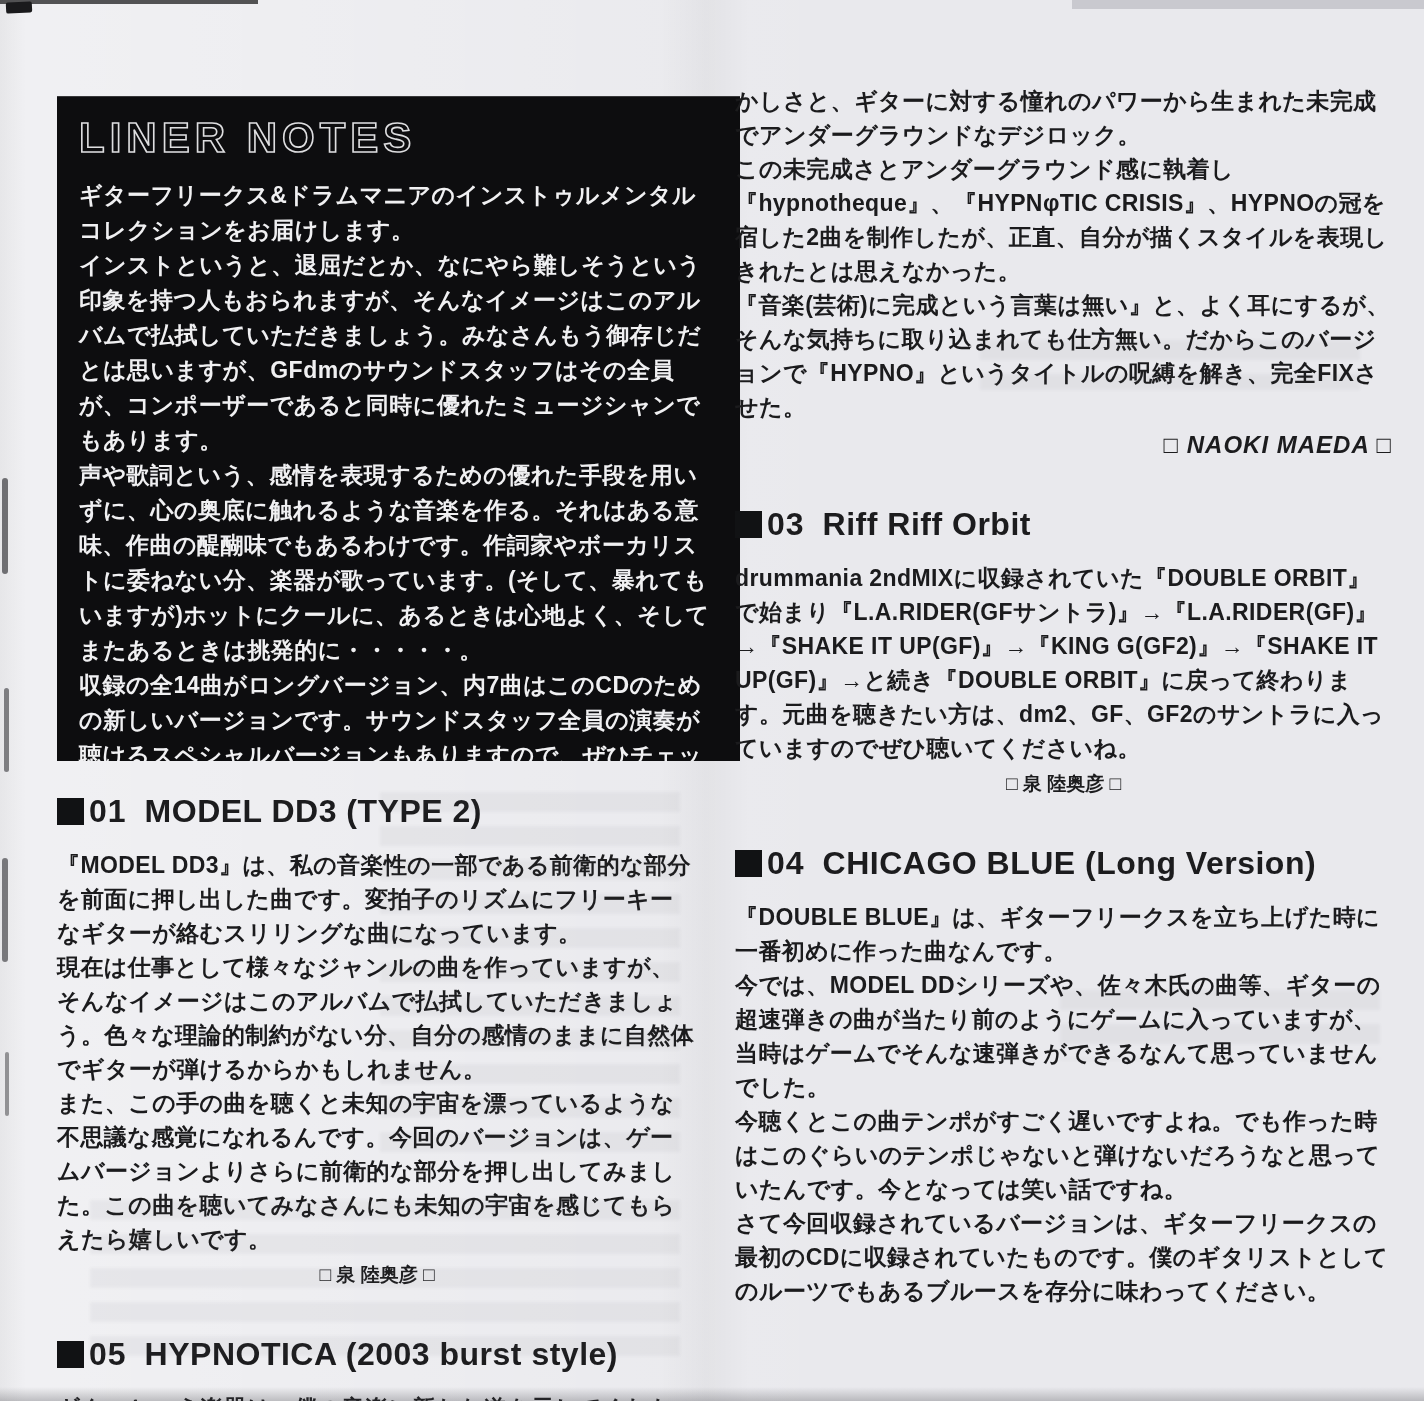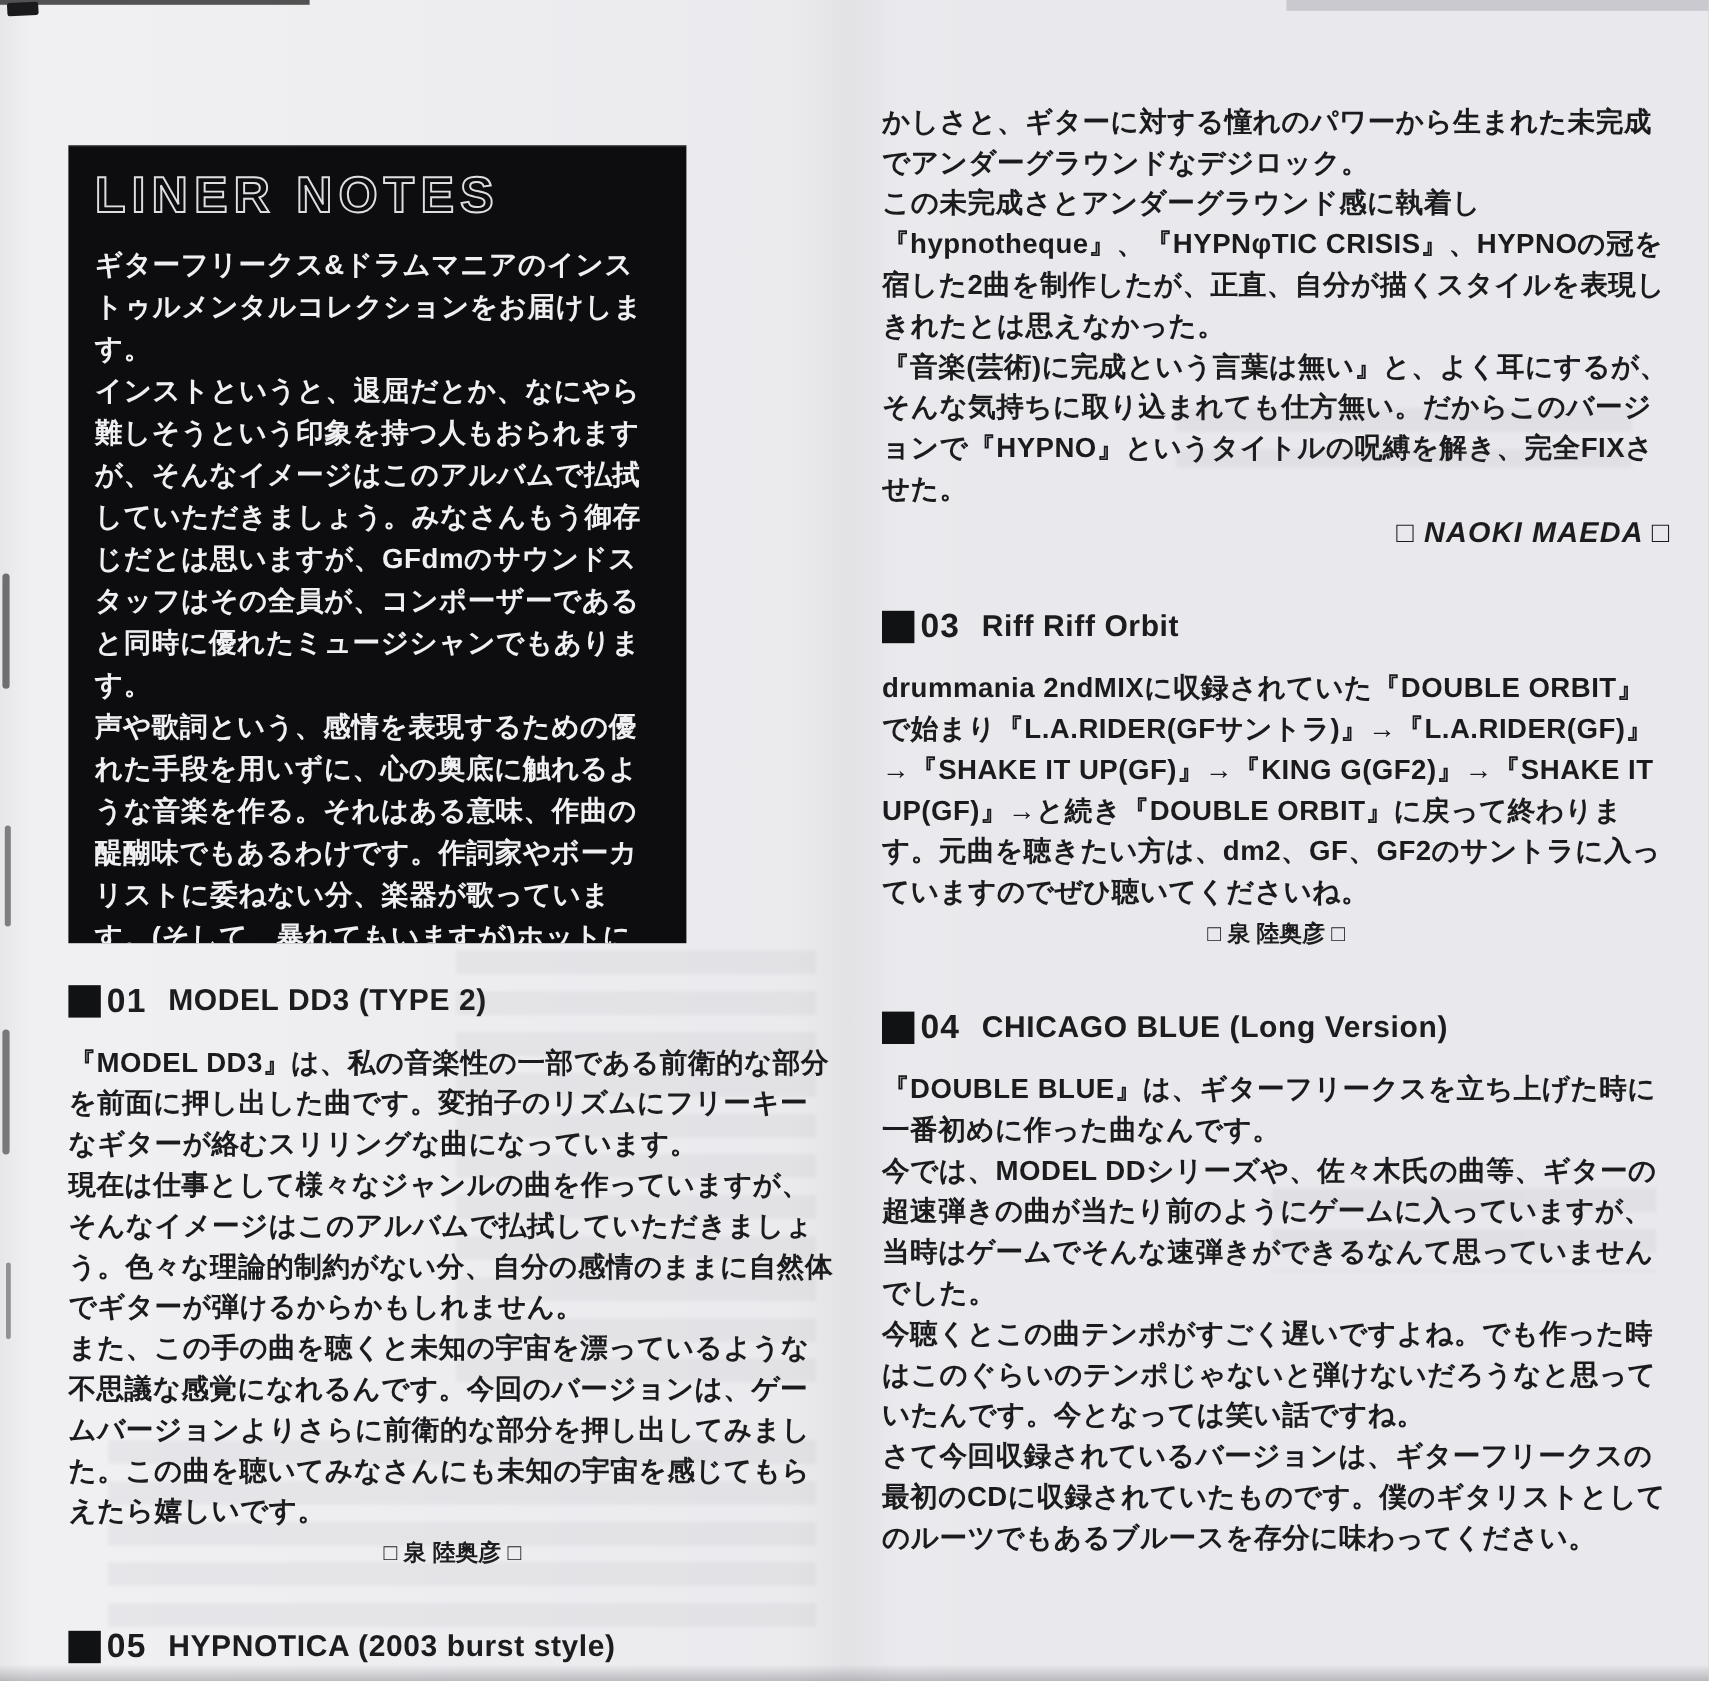--- a/index.html
+++ b/index.html
@@ -16,45 +16,44 @@
     font-family:"Liberation Sans","DejaVu Sans",sans-serif;
     color:#1c1c1e;
   }
   
   .col-left{position:absolute;left:57px;top:96px;width:640px;}
   .col-right{position:absolute;left:735px;top:84px;width:657px;}
 
   
   .liner-box{
     box-sizing:border-box;
-    width:515px;height:665px;
+    width:683px;height:665px;
     background:#0d0d0f;
     color:#f0f0f2;
     padding:16px 22px 12px 22px;
     overflow:hidden;
     box-shadow:inset 0 1px 0 rgba(255,255,255,0.18);
-    margin-top:25px;
   }
   .liner-title{
     font-size:42px;font-weight:bold;letter-spacing:5px;
     color:#e6e6e6;
     margin:2px 0 16px 0;
   }
   @supports (-webkit-text-stroke:1px #fff){
     .liner-title{color:transparent;-webkit-text-stroke:1.6px #dedee0;}
   }
   .liner-box p{margin:0;font-size:23px;line-height:35px;font-weight:bold;letter-spacing:0.5px;}
 
   
   .section{margin-top:44px;}
   .section.first{margin-top:32px;}
   .sec-head{display:flex;align-items:center;margin:0 0 18px 0;}
   .sec-sq{flex:0 0 auto;width:27px;height:27px;background:#111214;margin-right:5px;}
-  .sec-num{font-size:28px;font-weight:bold;margin-right:18px;letter-spacing:1px;}
-  .sec-title{font-size:25px;font-weight:bold;letter-spacing:0.5px;}
+  .sec-num{font-size:32px;font-weight:bold;margin-right:18px;letter-spacing:1px;}
+  .sec-title{font-size:32px;font-weight:bold;letter-spacing:0.5px;}
   .bodytext p{margin:0;font-size:23px;line-height:34px;font-weight:bold;letter-spacing:0.4px;color:#1b1b1d;}
   .sec-sig{text-align:center;font-size:19px;line-height:34px;font-weight:bold;margin-top:2px;}
   .cont-sig{text-align:right;font-size:24px;line-height:34px;font-weight:bold;margin-top:4px;letter-spacing:1px;font-style:italic;}
 
   
   .art{position:absolute;pointer-events:none;}
   .a-topline{left:0;top:0;width:258px;height:4px;background:#2a2a2c;opacity:.8;}
   .a-topright{left:1072px;top:0;width:352px;height:9px;background:#c9c9cf;}
   .a-corner{left:6px;top:2px;width:26px;height:11px;background:#1a1a1c;transform:rotate(-3deg);border-radius:2px;}
   .a-edge1{left:2px;top:478px;width:6px;height:96px;background:#46464a;opacity:.75;border-radius:3px;}

